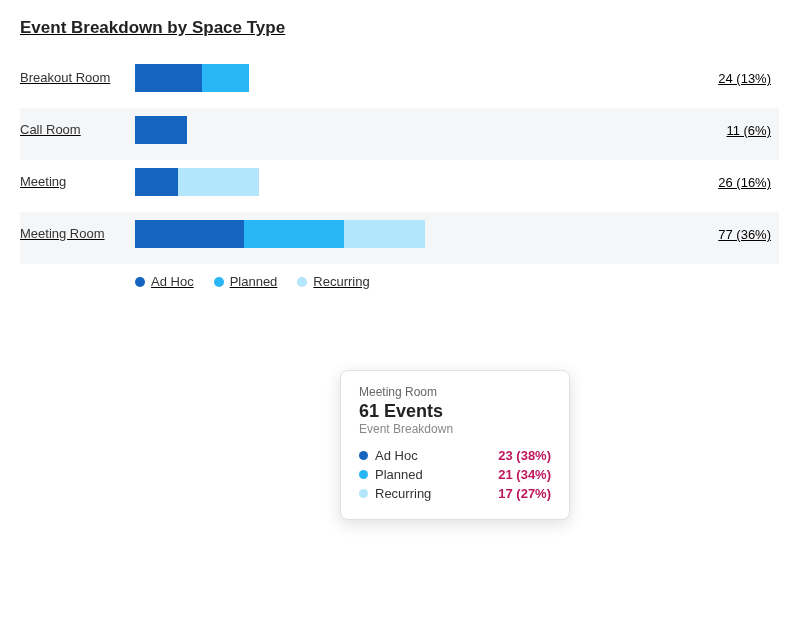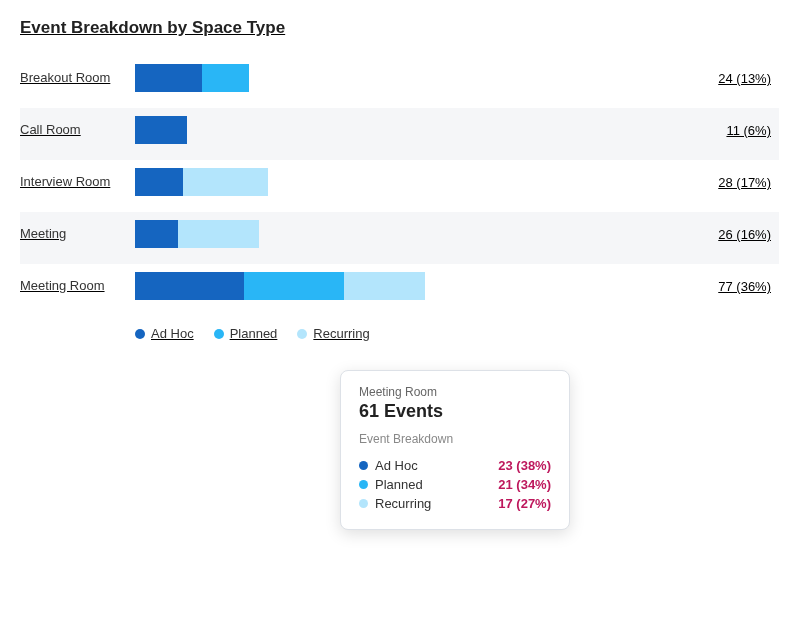--- a/index.html
+++ b/index.html
@@ -103,21 +103,21 @@
     }
     .tooltip-room-name {
       font-size: 12px;
       color: #666;
       margin-bottom: 2px;
     }
     .tooltip-events {
       font-size: 18px;
       font-weight: 700;
       color: #222;
-      margin-bottom: 10px;
+      margin-bottom: 0;
     }
     .tooltip-breakdown-label {
       font-size: 12px;
       color: #888;
       margin-bottom: 12px;
     }
     .tooltip-row {
       display: flex;
       align-items: center;
       justify-content: space-between;
@@ -169,32 +169,20 @@
   </div>
       <div class="bar-row">
     <div class="bar-row-inner">
       <div class="row-label">Call Room</div>
       <div class="bar-area">
         <div class="bar-segments">
               <div class="seg seg-adhoc" style="width:52.295081967213115px"></div>
             </div>
       </div>
       <div class="row-value">11 (6%)</div>
-    </div>
-  </div>
-      <div class="bar-row">
-    <div class="bar-row-inner">
-      <div class="row-label">Interview Room</div>
-      <div class="bar-area">
-        <div class="bar-segments">
-              <div class="seg seg-adhoc" style="width:47.540983606557376px"></div>
-              <div class="seg seg-recurring" style="width:85.57377049180327px"></div>
-            </div>
-      </div>
-      <div class="row-value">28 (17%)</div>
     </div>
   </div>
       <div class="bar-row">
     <div class="bar-row-inner">
       <div class="row-label">Meeting</div>
       <div class="bar-area">
         <div class="bar-segments">
               <div class="seg seg-adhoc" style="width:42.78688524590164px"></div>
               <div class="seg seg-recurring" style="width:80.81967213114753px"></div>
             </div>

